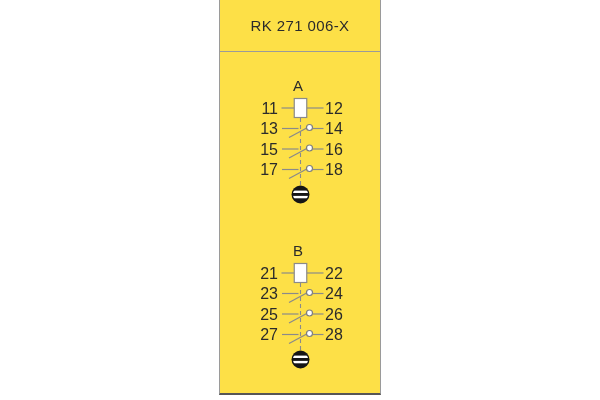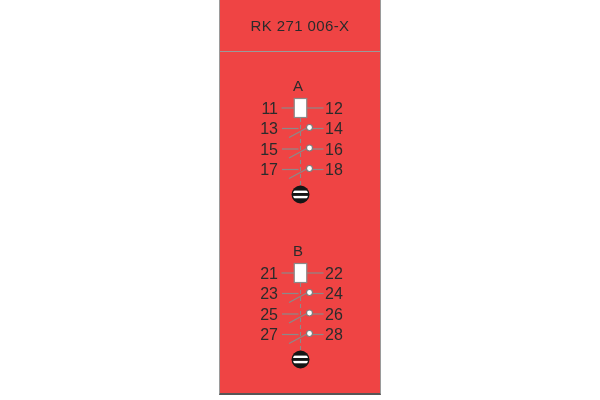--- a/index.html
+++ b/index.html
@@ -13,21 +13,21 @@
   }
   .panel {
     position: absolute;
     left: 219px;
     top: 0;
     width: 160px;
     height: 393px;
     border-left: 1px solid #9a9a9a;
     border-right: 1px solid #9a9a9a;
     border-bottom: 2px solid #565656;
-    background: #ef4444;
+    background: #fde047;
   }
   .title-block {
     height: 51px;
     border-bottom: 1px solid #9a9a9a;
     display: flex;
     align-items: center;
     justify-content: center;
   }
   .module-title {
     font-size: 15px;

